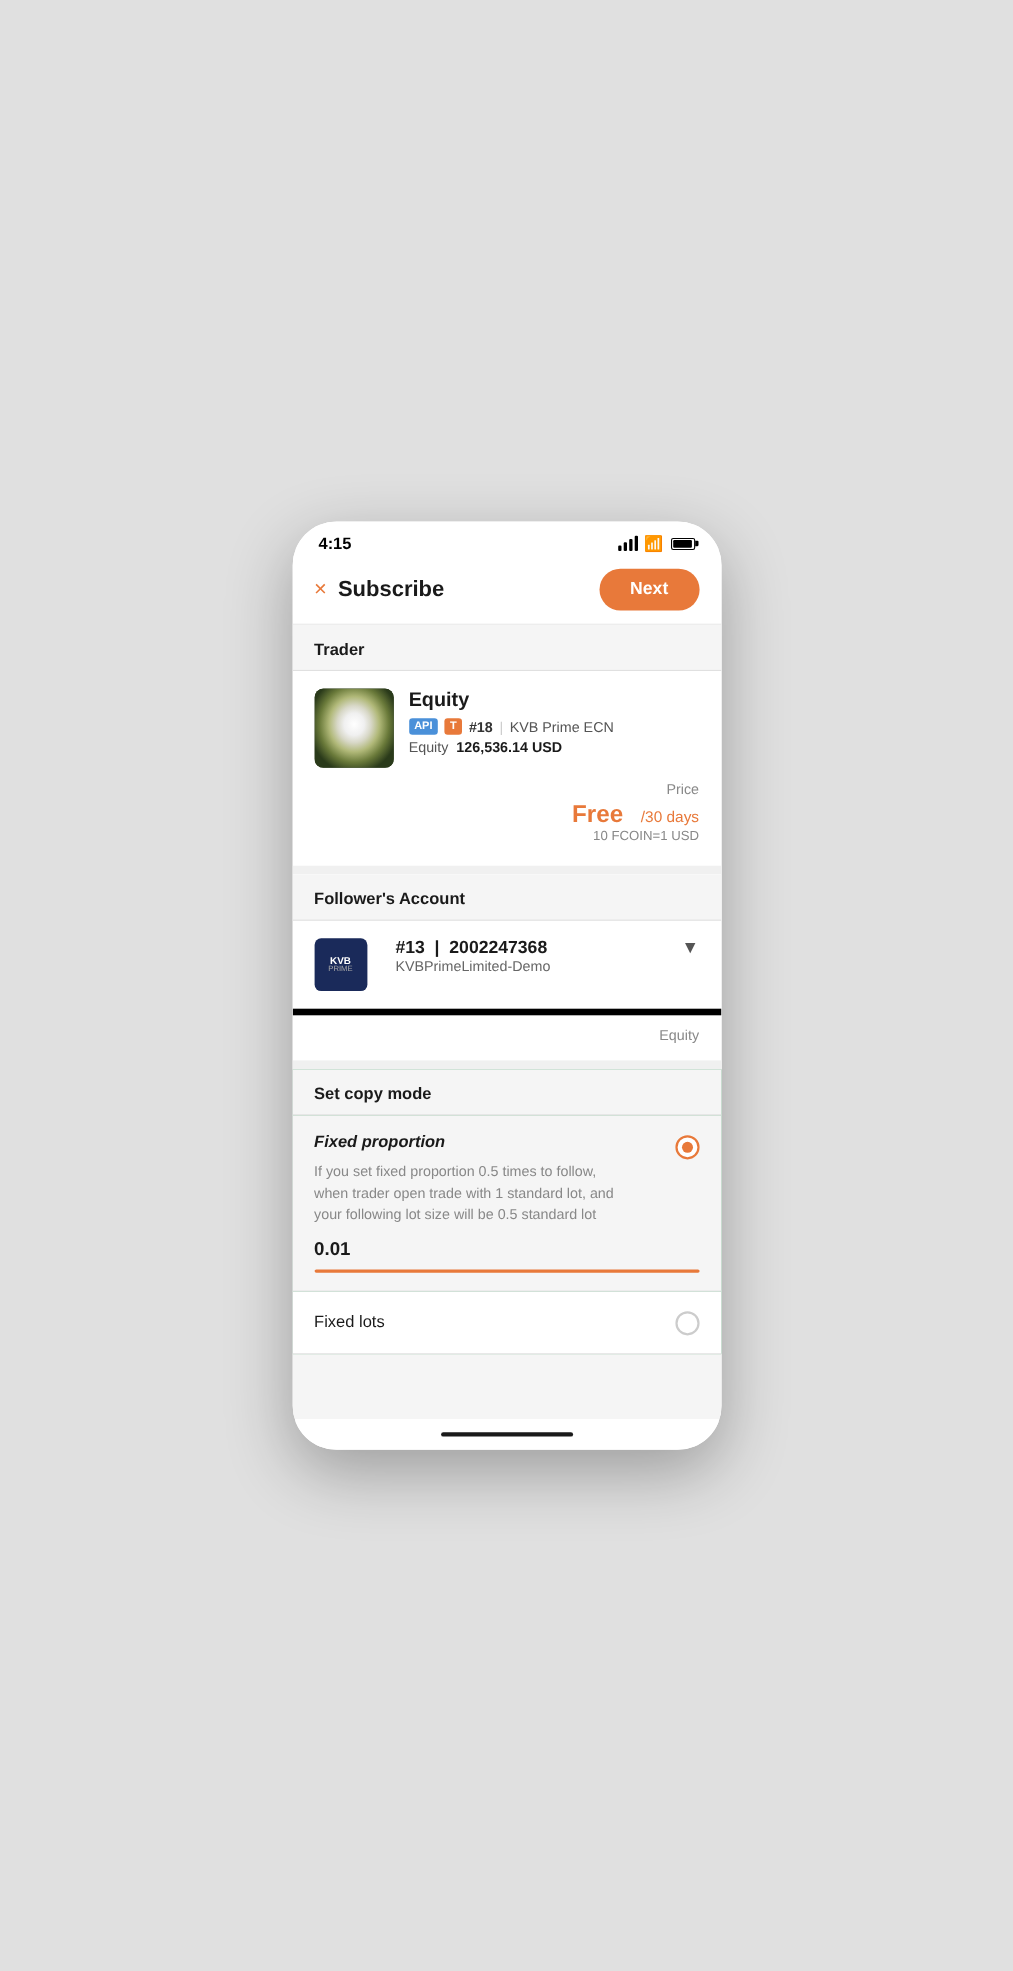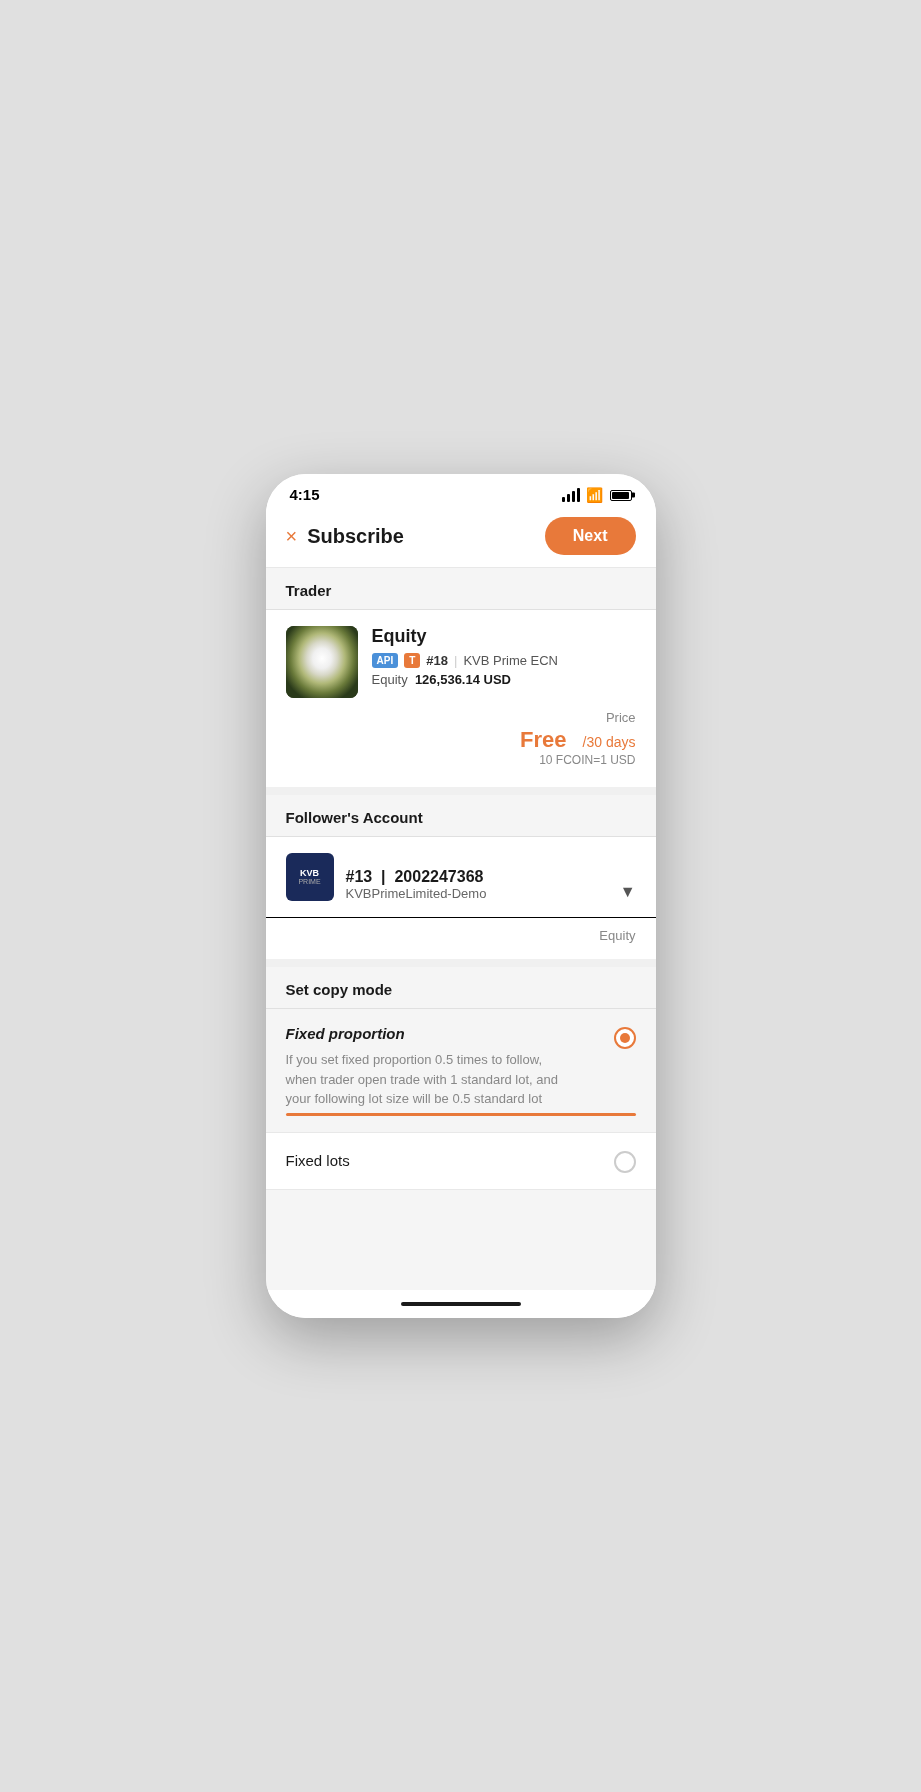--- a/index.html
+++ b/index.html
@@ -19,21 +19,21 @@
       border-radius: 40px;
       overflow: hidden;
       box-shadow: 0 20px 60px rgba(0,0,0,0.3);
       display: flex;
       flex-direction: column;
       position: relative;
     }
     .status-bar {
       display: flex;
       justify-content: space-between;
-      align-items: flex-end;
+      align-items: flex-start;
       padding: 12px 24px 4px;
       background: #fff;
       flex-shrink: 0;
     }
     .status-time {
       font-size: 15px;
       font-weight: 600;
       color: #000;
     }
     .status-icons {
@@ -236,23 +236,24 @@
       font-size: 12px;
       color: #888;
       text-align: right;
     }
     .follower-section {
       background: #fff;
       border-bottom: 8px solid #f0f0f0;
     }
     .follower-account-row {
       display: flex;
-      align-items: flex-end;
+      align-items: flex-start;
       padding: 16px 20px;
-      border-bottom: 1px solid #000000;
+      border-bottom: 6px solid #000000;
+      gap: 14px;
     }
     .kvb-logo {
       width: 48px;
       height: 48px;
       background: #1a2a5a;
       border-radius: 6px;
       display: flex;
       align-items: center;
       justify-content: center;
       flex-shrink: 0;
@@ -485,20 +486,21 @@
       <div class="section-header">Set copy mode</div>
 
       <div class="copy-mode-option">
         <div class="option-row">
           <div>
             <div class="option-title">Fixed proportion</div>
             <div class="option-desc">If you set fixed proportion 0.5 times to follow, when trader open trade with 1 standard lot, and your following lot size will be 0.5 standard lot</div>
           </div>
           <div class="radio-btn selected"></div>
         </div>
+        <div class="proportion-value">0.01</div>
         <div class="proportion-slider"></div>
       </div>
 
       <div class="fixed-lots-option">
         <span class="fixed-lots-title">Fixed lots</span>
         <div class="radio-btn unselected"></div>
       </div>
     </div>
 
   </div>

